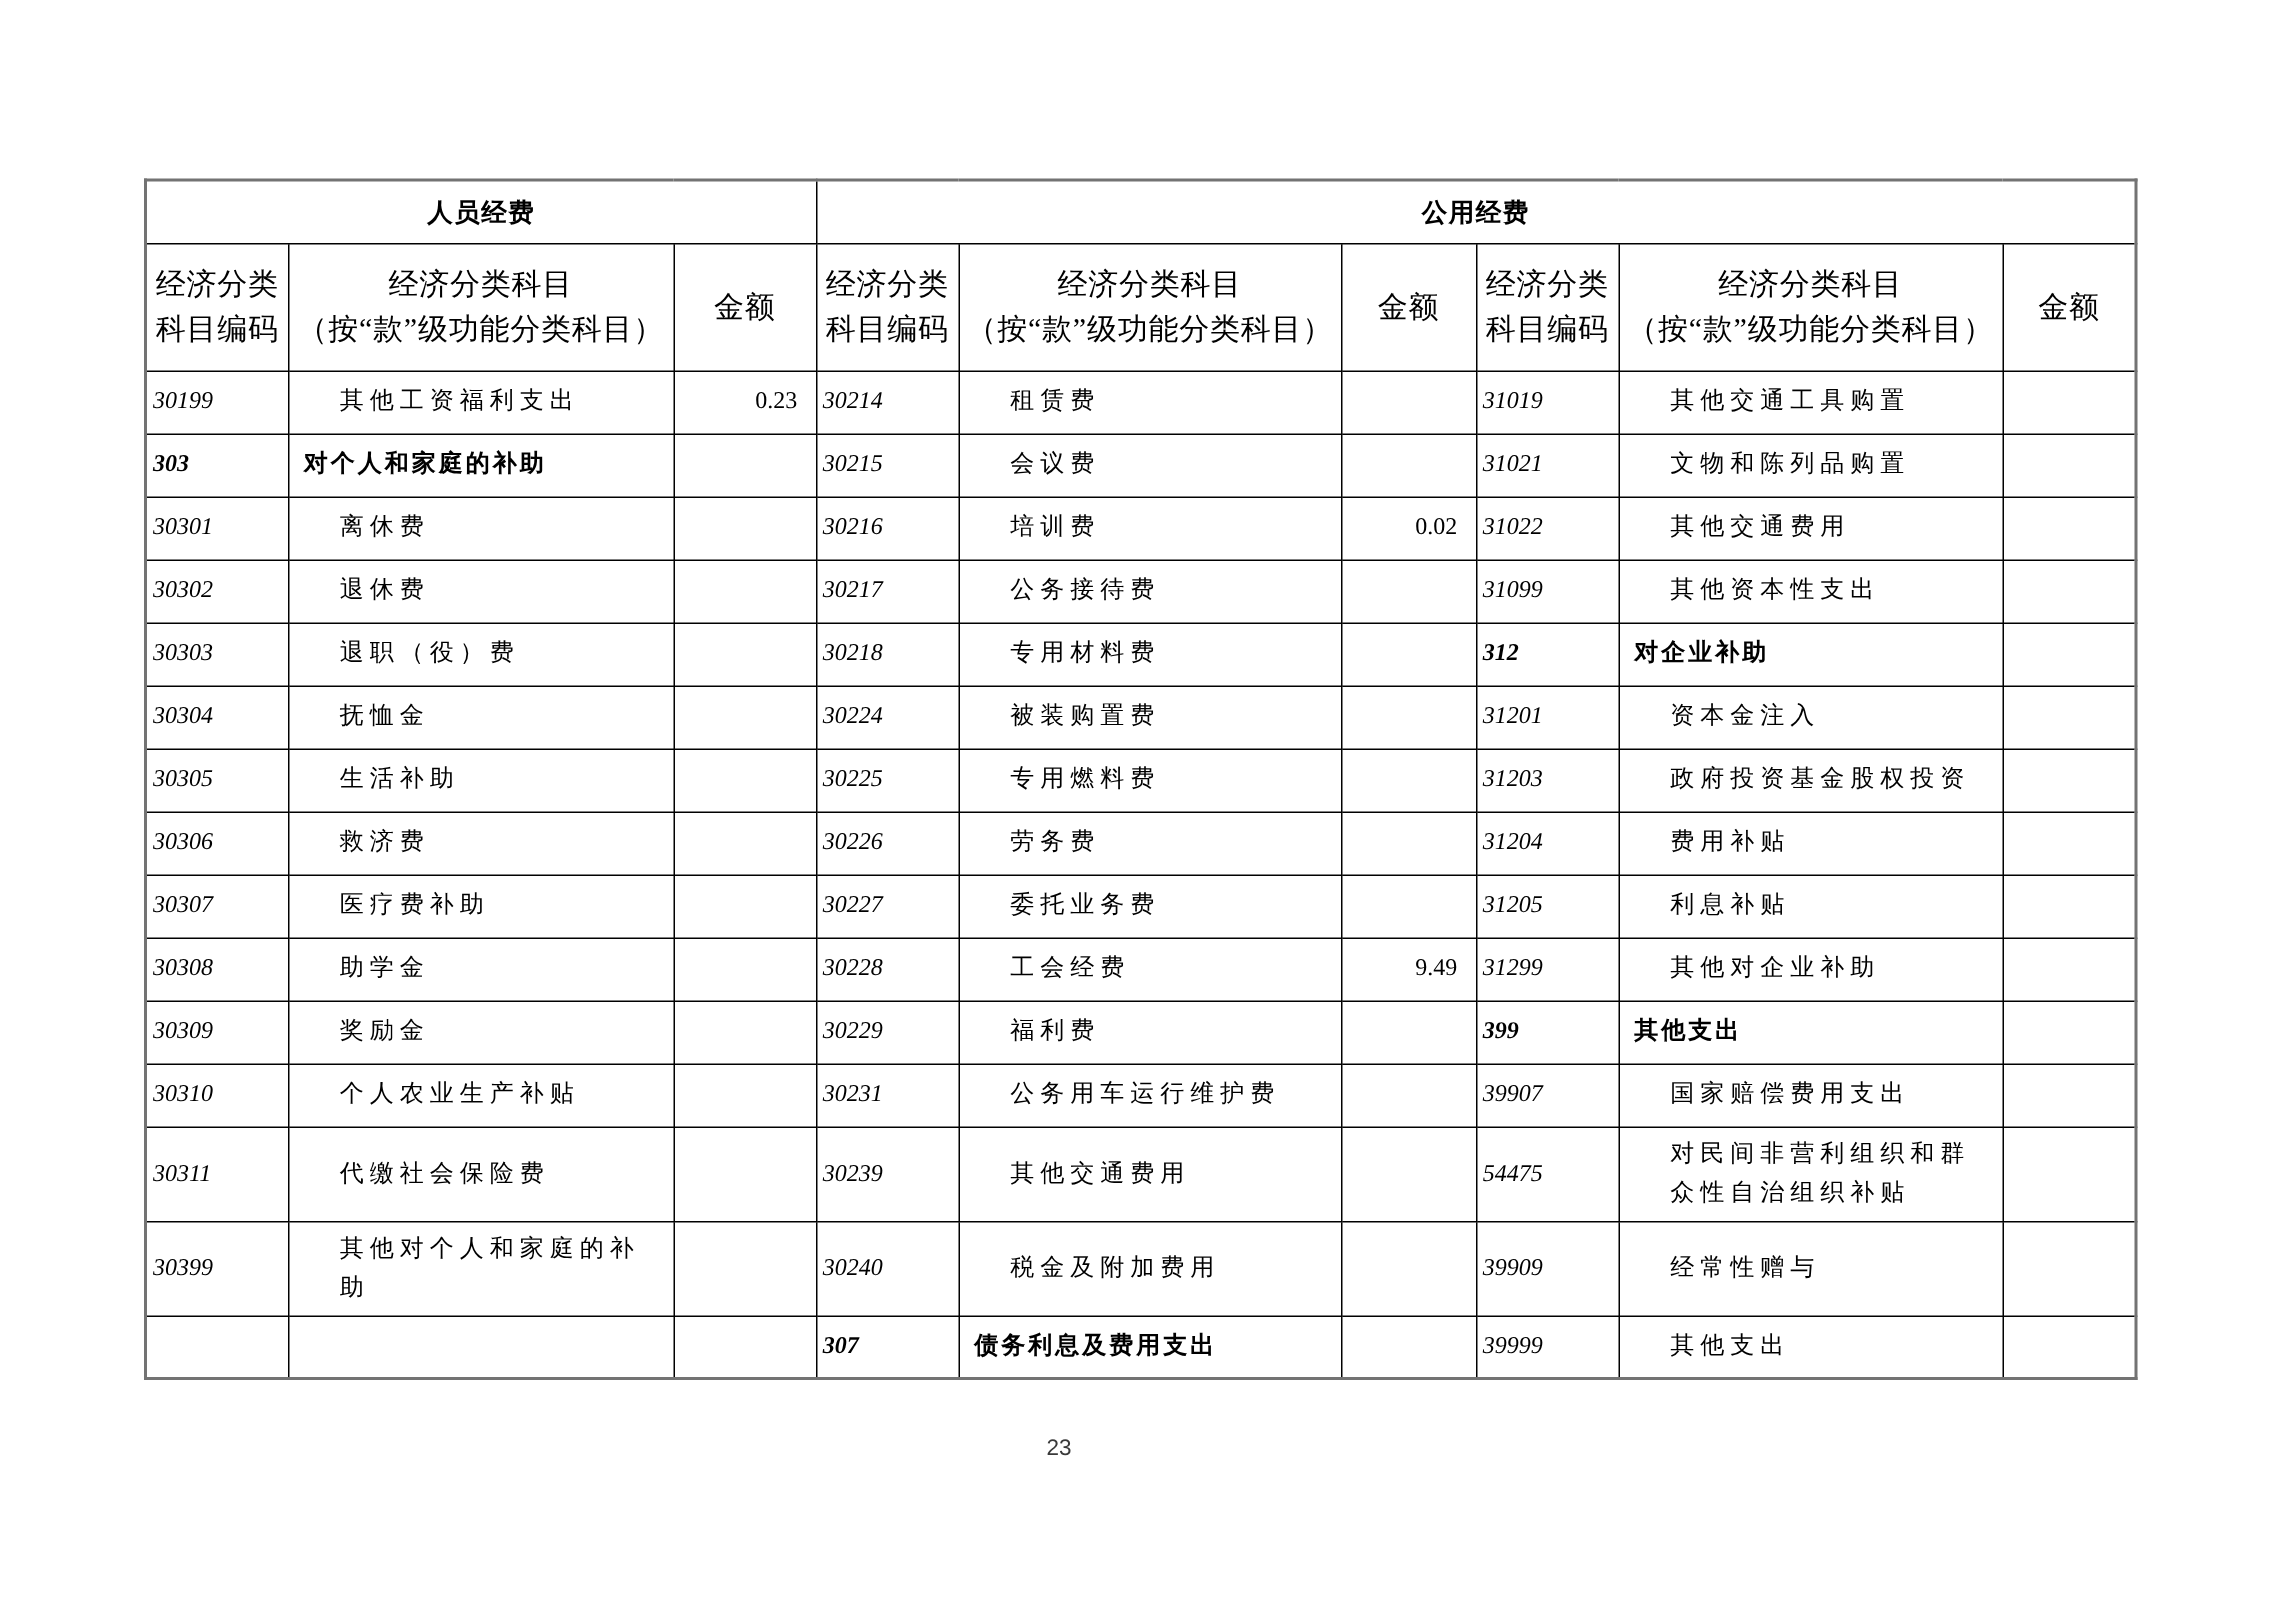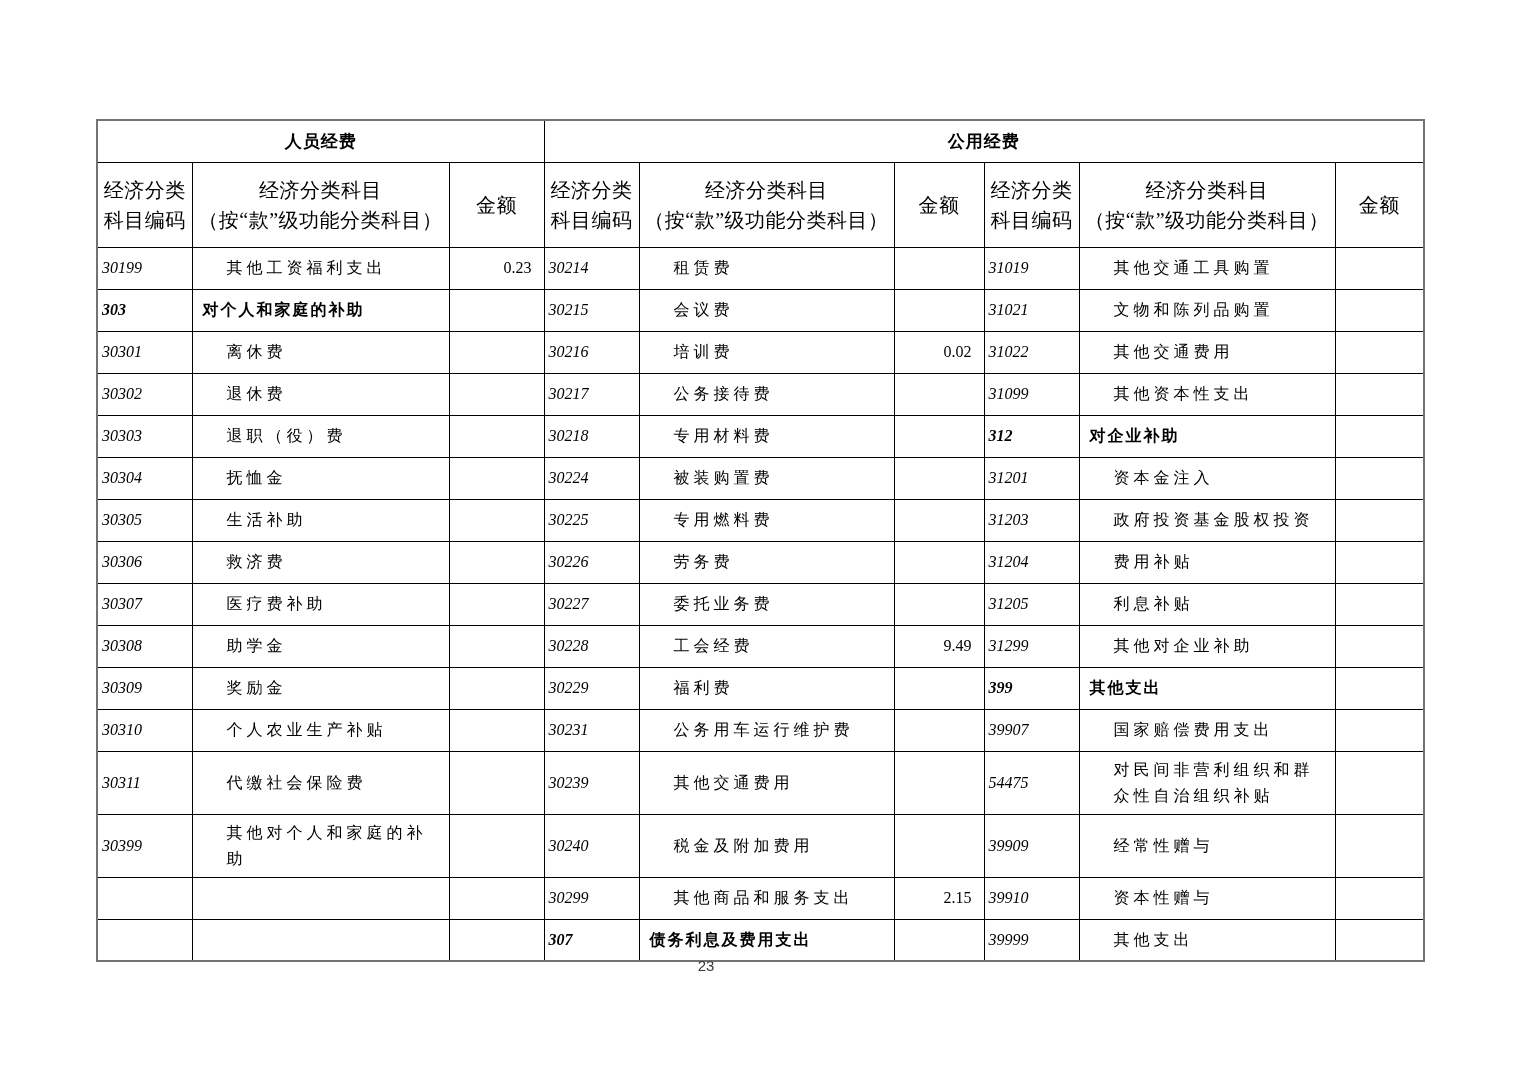--- a/index.html
+++ b/index.html
@@ -276,31 +276,20 @@
           <td class="name child">税金及附加费用</td>
           <td class="amount"></td>
           <td class="code">39909</td>
           <td class="name child">经常性赠与</td>
           <td class="amount"></td>
         </tr>
         <tr>
           <td class="code"></td>
           <td class="name child"></td>
           <td class="amount"></td>
-          <td class="code">30299</td>
-          <td class="name child">其他商品和服务支出</td>
-          <td class="amount">2.15</td>
-          <td class="code">39910</td>
-          <td class="name child">资本性赠与</td>
-          <td class="amount"></td>
-        </tr>
-        <tr>
-          <td class="code"></td>
-          <td class="name child"></td>
-          <td class="amount"></td>
           <td class="code category">307</td>
           <td class="name category">债务利息及费用支出</td>
           <td class="amount"></td>
           <td class="code">39999</td>
           <td class="name child">其他支出</td>
           <td class="amount"></td>
         </tr>
       </tbody>
   </table>
   <div class="page-number">23</div>

